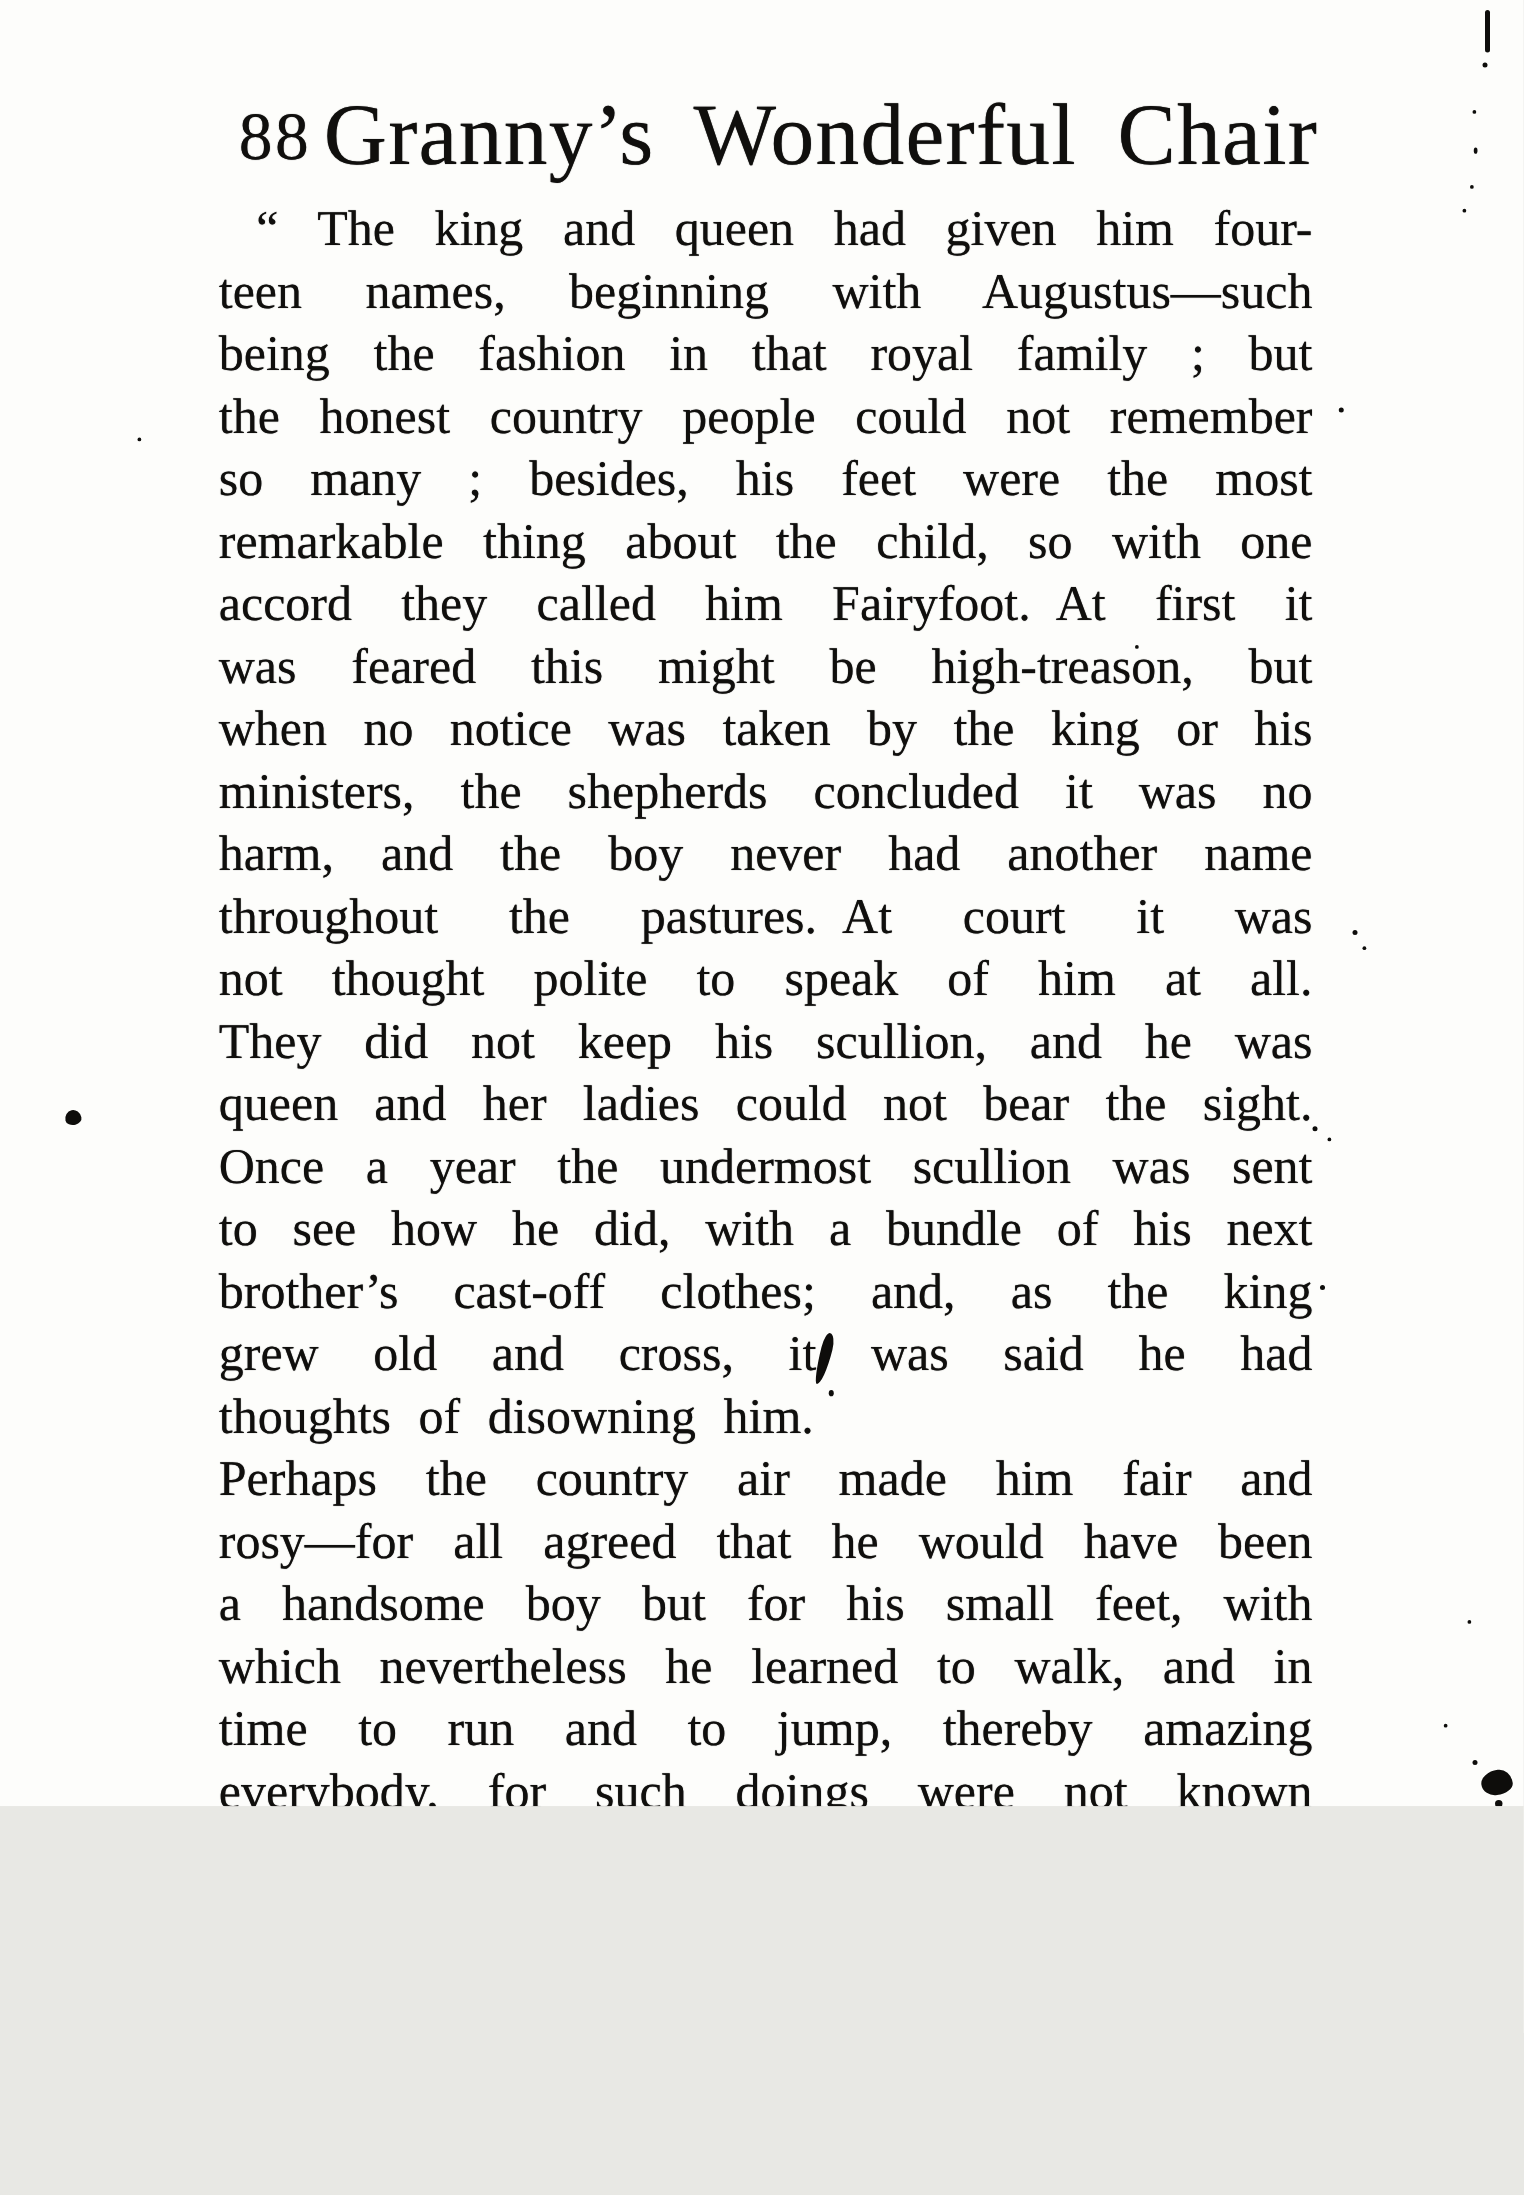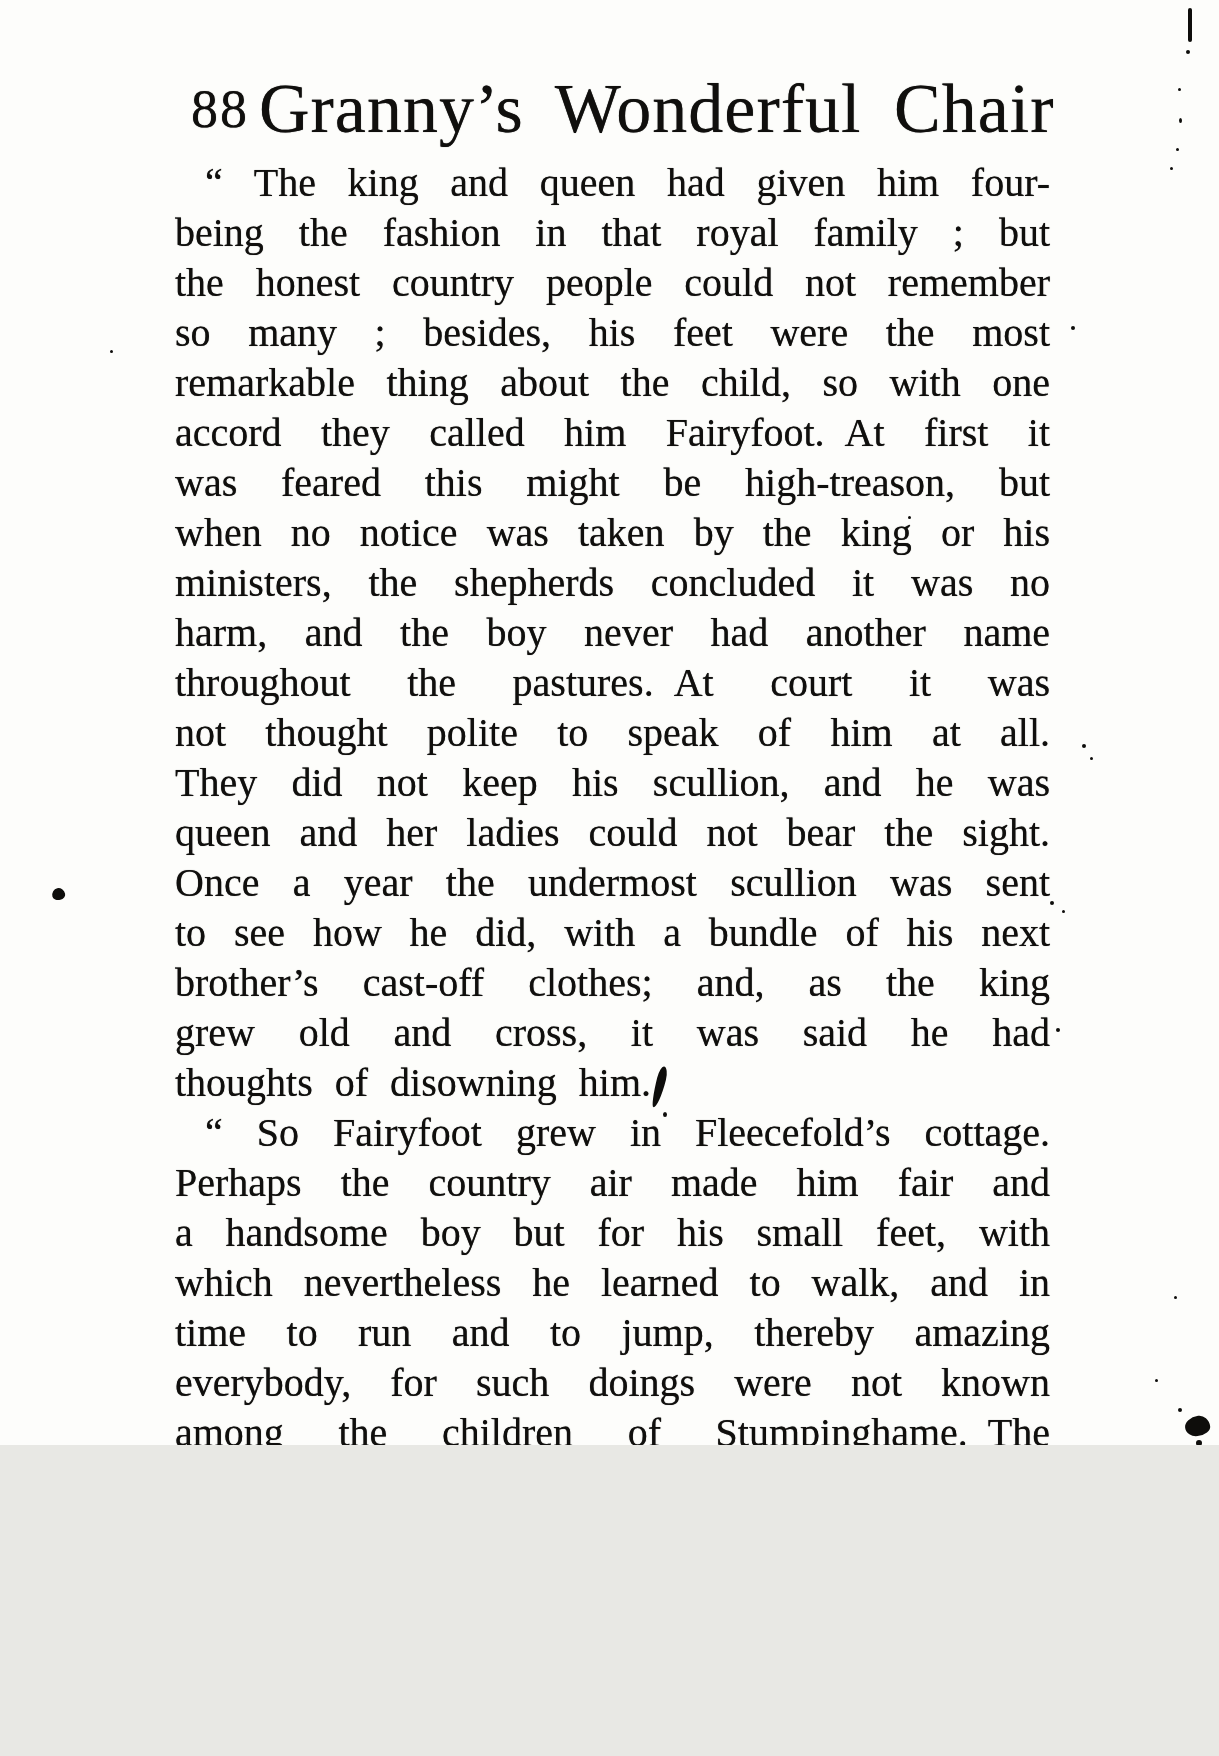--- a/index.html
+++ b/index.html
@@ -57,40 +57,41 @@
 
 <div class="page">
 
   <header class="header">
     <span class="page-number">88</span>
     <h1 class="page-title">Granny’s Wonderful Chair</h1>
   </header>
 
   <main class="body-text" id="body-text">
       <div class="line justify indent">“ The king and queen had given him four-</div>
+      <div class="line justify">teen names, beginning with Augustus—such</div>
       <div class="line justify">being the fashion in that royal family ; but</div>
       <div class="line justify">the honest country people could not remember</div>
       <div class="line justify">so many ; besides, his feet were the most</div>
       <div class="line justify">remarkable thing about the child, so with one</div>
       <div class="line justify">accord they called him Fairyfoot. At first it</div>
       <div class="line justify">was feared this might be high-treason, but</div>
       <div class="line justify">when no notice was taken by the king or his</div>
       <div class="line justify">ministers, the shepherds concluded it was no</div>
       <div class="line justify">harm, and the boy never had another name</div>
       <div class="line justify">throughout the pastures. At court it was</div>
       <div class="line justify">not thought polite to speak of him at all.</div>
       <div class="line justify">They did not keep his scullion, and he was</div>
       <div class="line justify">queen and her ladies could not bear the sight.</div>
       <div class="line justify">Once a year the undermost scullion was sent</div>
       <div class="line justify">to see how he did, with a bundle of his next</div>
       <div class="line justify">brother’s cast-off clothes; and, as the king</div>
       <div class="line justify">grew old and cross, it was said he had</div>
       <div class="line plain">thoughts of disowning him.</div>
-      <div class="line justify indent">“ So Fairyfoot grew in Fleecefold’s cottage.</div>
       <div class="line justify">Perhaps the country air made him fair and</div>
+      <div class="line justify">rosy—for all agreed that he would have been</div>
       <div class="line justify">a handsome boy but for his small feet, with</div>
       <div class="line justify">which nevertheless he learned to walk, and in</div>
       <div class="line justify">time to run and to jump, thereby amazing</div>
       <div class="line justify">everybody, for such doings were not known</div>
       <div class="line justify">among the children of Stumpinghame. The</div>
     </main>
 
   <div id="artifacts">
       <span class="art vbar" style="left: 1188px; top: 8px; width: 4px; height: 34px;"></span>
       <span class="art dot" style="left: 1186px; top: 50px; width: 4px; height: 4px;"></span>

